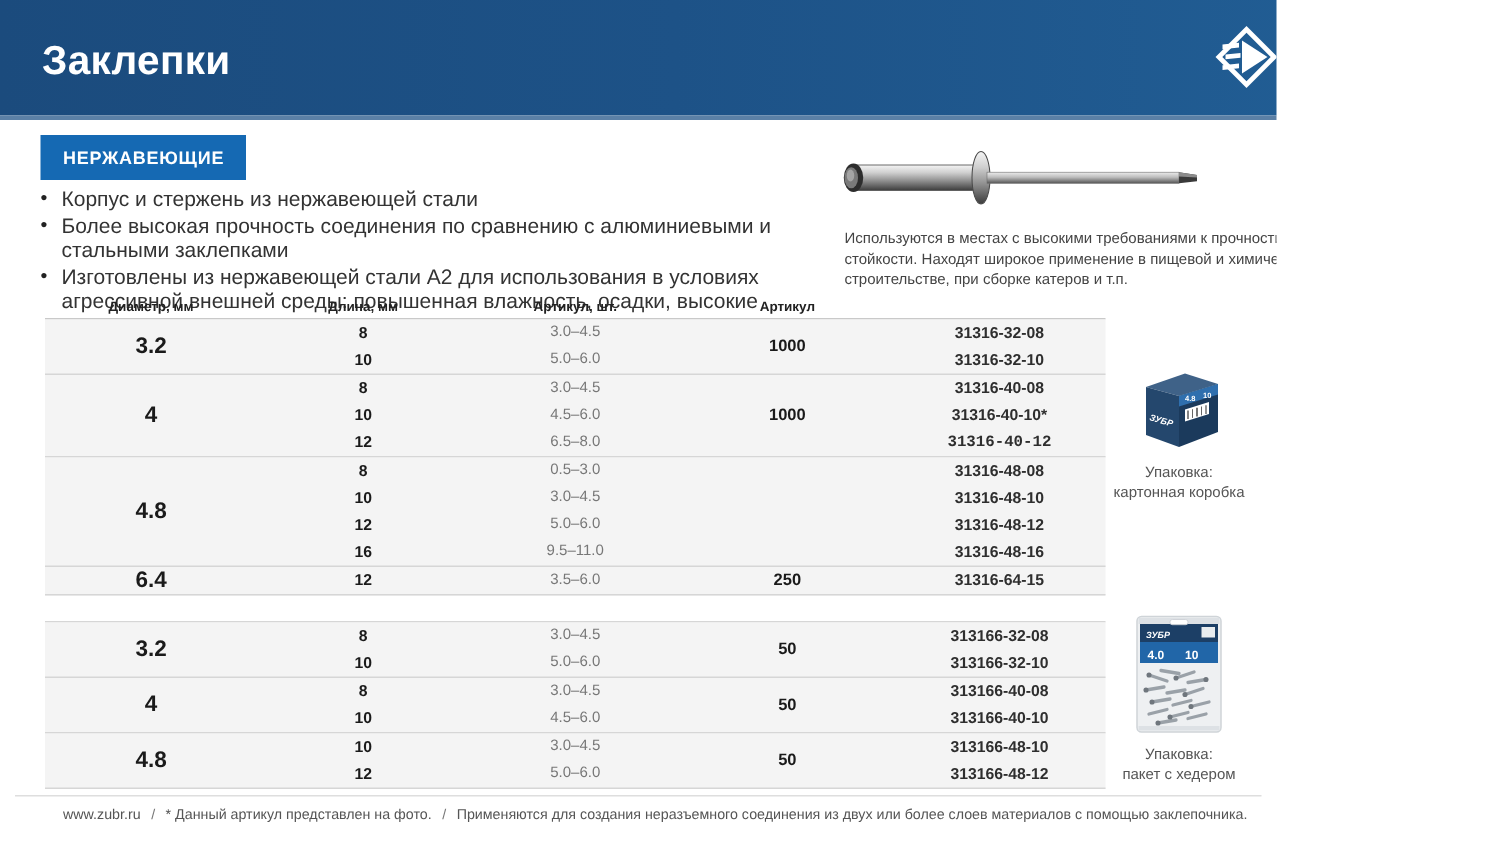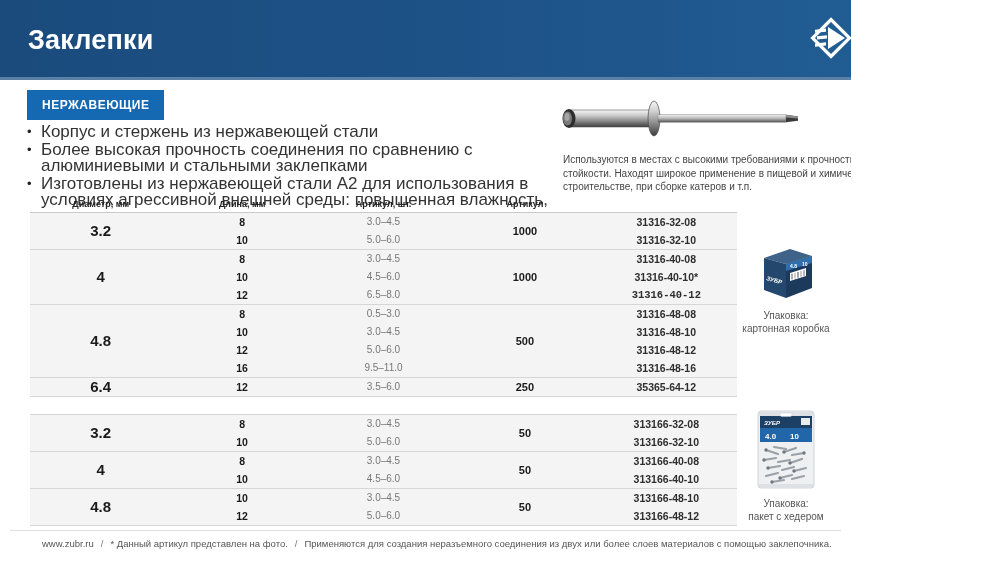--- a/index.html
+++ b/index.html
@@ -15,21 +15,21 @@
   .logo { position:absolute; right:32px; top:14px; display:flex; align-items:flex-start; }
   .logo svg { display:block; }
   .brand-block { margin-left:10px; text-align:right; }
   .brand-name { font-size:35px; font-weight:800; font-style:italic; color:#fff; line-height:36px; letter-spacing:1px; }
   .brand-tagline { font-size:8.5px; font-weight:bold; color:#fff; letter-spacing:2.4px; margin-top:0px; }
 
   
   .badge { position:absolute; left:27px; top:90px; height:30px; background:#1569b3; color:#fff;
     font-size:12px; font-weight:bold; letter-spacing:0.5px; display:flex; align-items:center; padding:0 15px; }
   .features { position:absolute; left:24px; top:124px; width:555px; list-style:none; }
-  .features li { position:relative; padding-left:17px; font-size:17px; line-height:16.5px; color:#333; margin-bottom:1px; }
+  .features li { position:relative; padding-left:17px; font-size:14px; line-height:16.5px; color:#333; margin-bottom:1px; }
   .features li::before { content:"•"; position:absolute; left:3px; top:0; color:#222; font-size:13px; }
 
   
   .rivet { position:absolute; left:553px; top:88px; }
   .usage { position:absolute; left:563px; top:153px; width:440px; font-size:10px; line-height:13.5px; color:#444; }
 
   
   .tbl { position:absolute; left:30px; top:196px; width:707px; }
   .t-head { display:grid; grid-template-columns:repeat(5,1fr); height:17px; align-items:center;
     border-bottom:1px solid #c9c9c9; }
@@ -144,40 +144,39 @@
           <div class="cell c-sku" style="grid-area: 1 / 5;">31316-40-08</div>
           <div class="cell c-len" style="grid-area: 2 / 2;">10</div>
           <div class="cell c-thk" style="grid-area: 2 / 3;">4.5–6.0</div>
           <div class="cell c-sku" style="grid-area: 2 / 5;">31316-40-10*</div>
           <div class="cell c-len" style="grid-area: 3 / 2;">12</div>
           <div class="cell c-thk" style="grid-area: 3 / 3;">6.5–8.0</div>
           <div class="cell c-sku" style="grid-area: 3 / 5; font-family: Liberation Mono, monospace;">31316-40-12</div>
         </div>
         <div class="t-group">
           <div class="cell c-dia" style="grid-area: 1 / 1 / span 4;">4.8</div>
-          <div class="cell c-pack" style="grid-area: 1 / 4 / span 4;">500</div>
           <div class="cell c-len" style="grid-area: 1 / 2;">8</div>
           <div class="cell c-thk" style="grid-area: 1 / 3;">0.5–3.0</div>
           <div class="cell c-sku" style="grid-area: 1 / 5;">31316-48-08</div>
           <div class="cell c-len" style="grid-area: 2 / 2;">10</div>
           <div class="cell c-thk" style="grid-area: 2 / 3;">3.0–4.5</div>
           <div class="cell c-sku" style="grid-area: 2 / 5;">31316-48-10</div>
           <div class="cell c-len" style="grid-area: 3 / 2;">12</div>
           <div class="cell c-thk" style="grid-area: 3 / 3;">5.0–6.0</div>
           <div class="cell c-sku" style="grid-area: 3 / 5;">31316-48-12</div>
           <div class="cell c-len" style="grid-area: 4 / 2;">16</div>
           <div class="cell c-thk" style="grid-area: 4 / 3;">9.5–11.0</div>
           <div class="cell c-sku" style="grid-area: 4 / 5;">31316-48-16</div>
         </div>
         <div class="t-group">
           <div class="cell c-dia" style="grid-area: 1 / 1 / span 1;">6.4</div>
           <div class="cell c-pack" style="grid-area: 1 / 4 / span 1;">250</div>
           <div class="cell c-len" style="grid-area: 1 / 2;">12</div>
           <div class="cell c-thk" style="grid-area: 1 / 3;">3.5–6.0</div>
-          <div class="cell c-sku" style="grid-area: 1 / 5;">35365-64-12</div>
+          <div class="cell c-sku" style="grid-area: 1 / 5;">31316-64-15</div>
         </div>
       </div>
     <div class="t-section second">
         <div class="t-group">
           <div class="cell c-dia" style="grid-area: 1 / 1 / span 2;">3.2</div>
           <div class="cell c-pack" style="grid-area: 1 / 4 / span 2;">50</div>
           <div class="cell c-len" style="grid-area: 1 / 2;">8</div>
           <div class="cell c-thk" style="grid-area: 1 / 3;">3.0–4.5</div>
           <div class="cell c-sku" style="grid-area: 1 / 5;">313166-32-08</div>
           <div class="cell c-len" style="grid-area: 2 / 2;">10</div>

